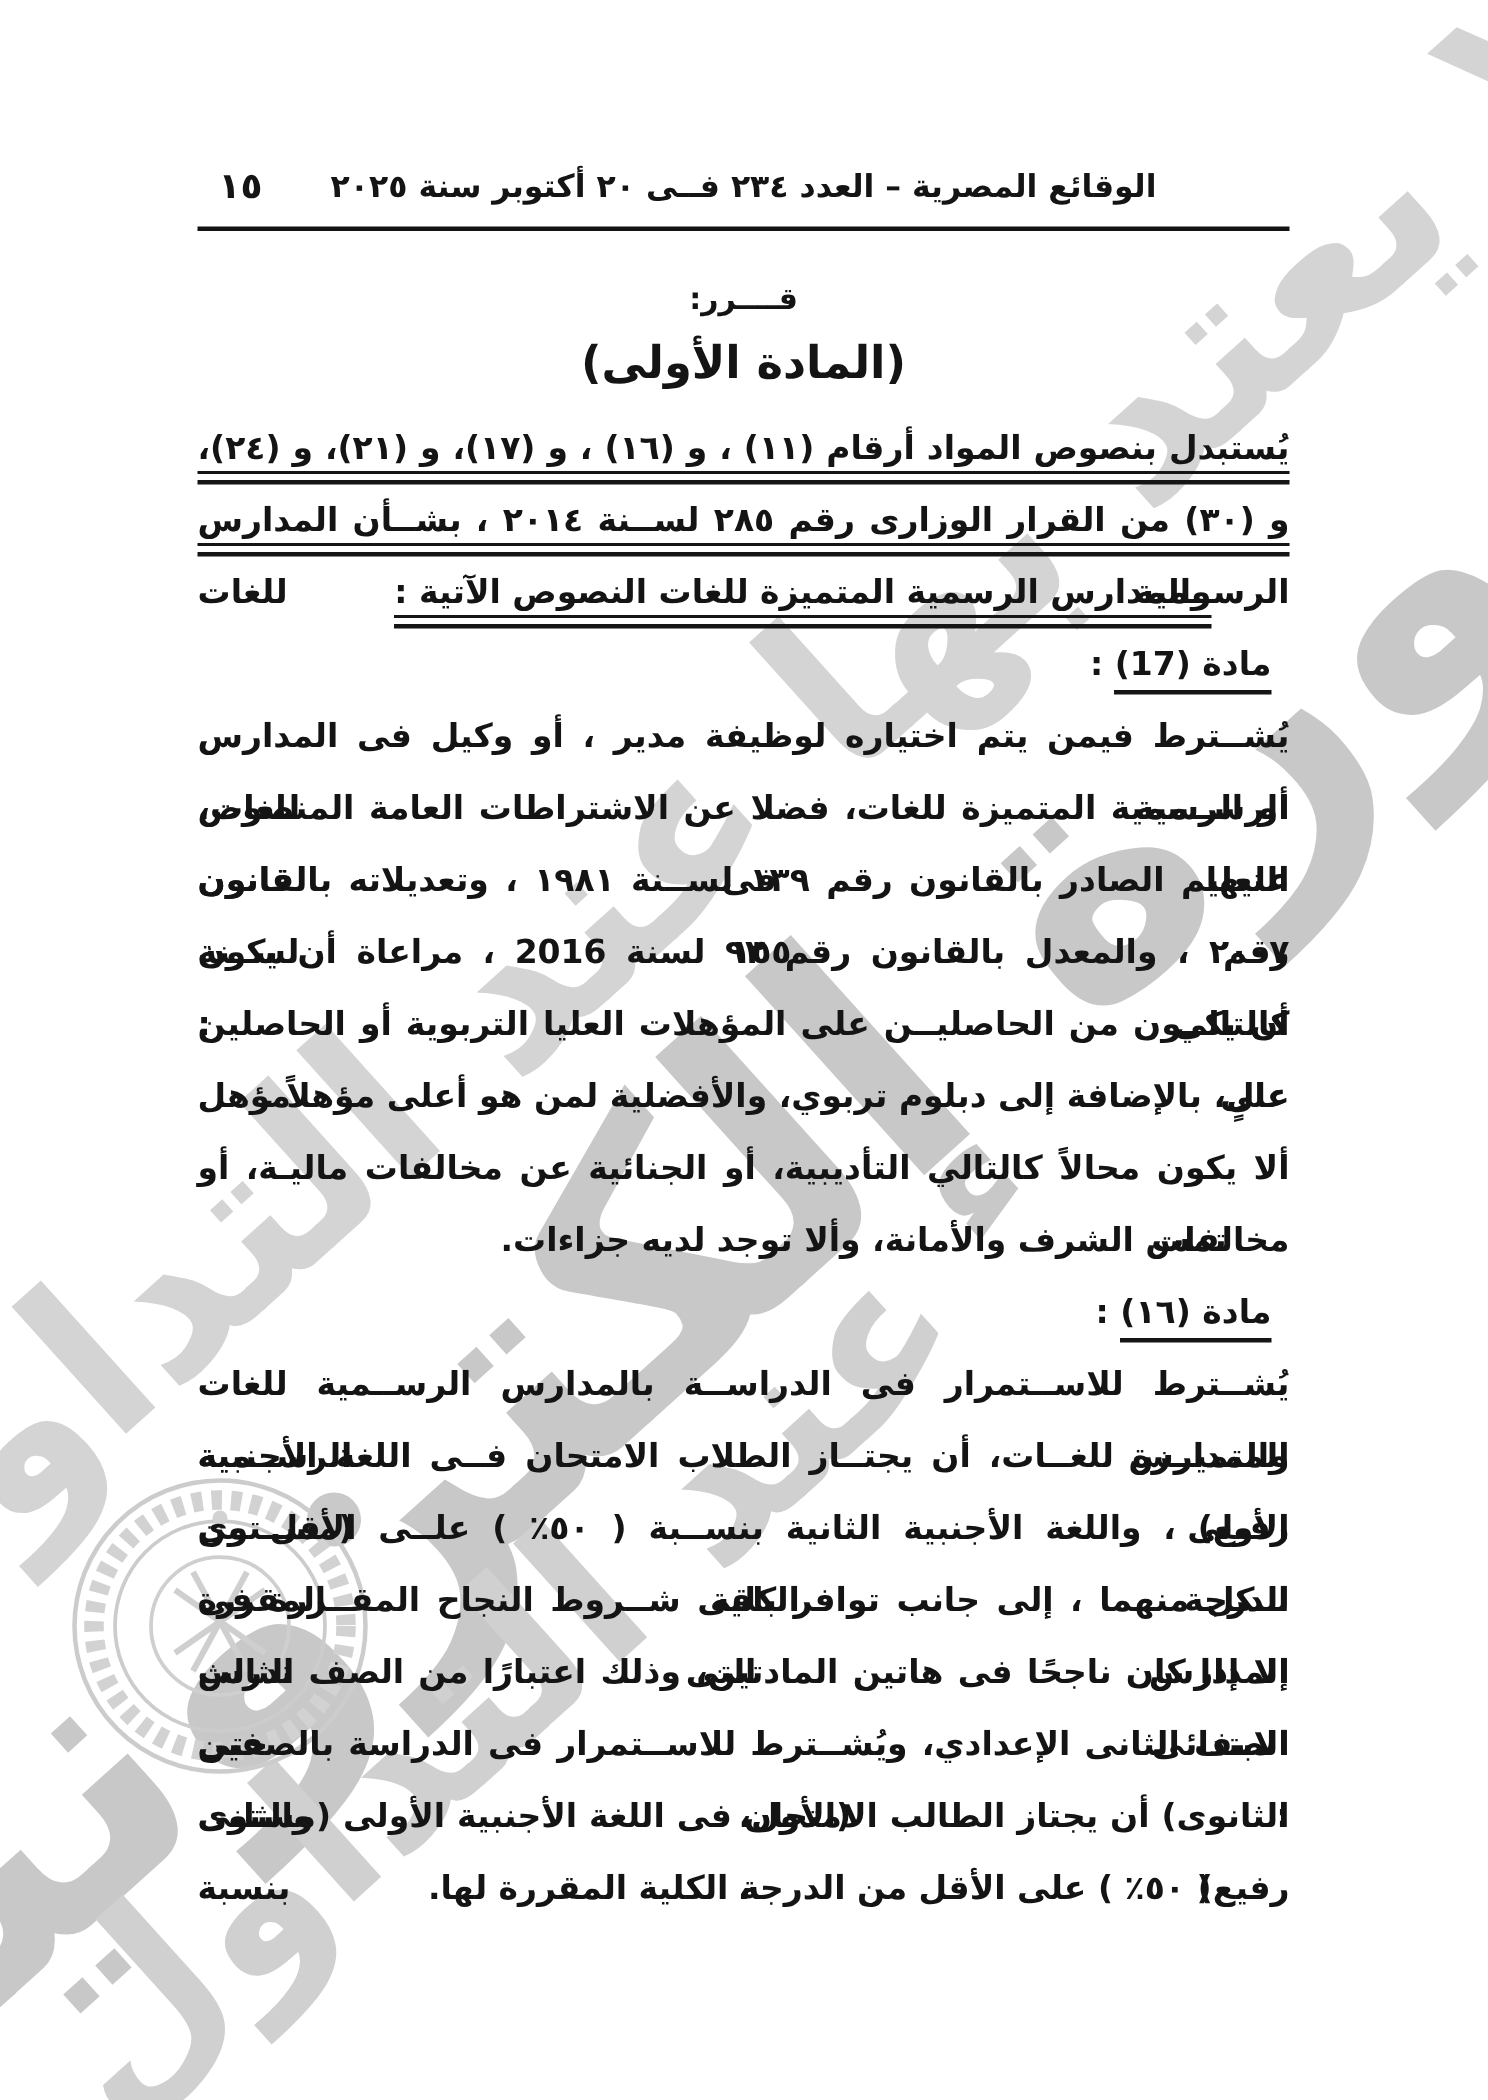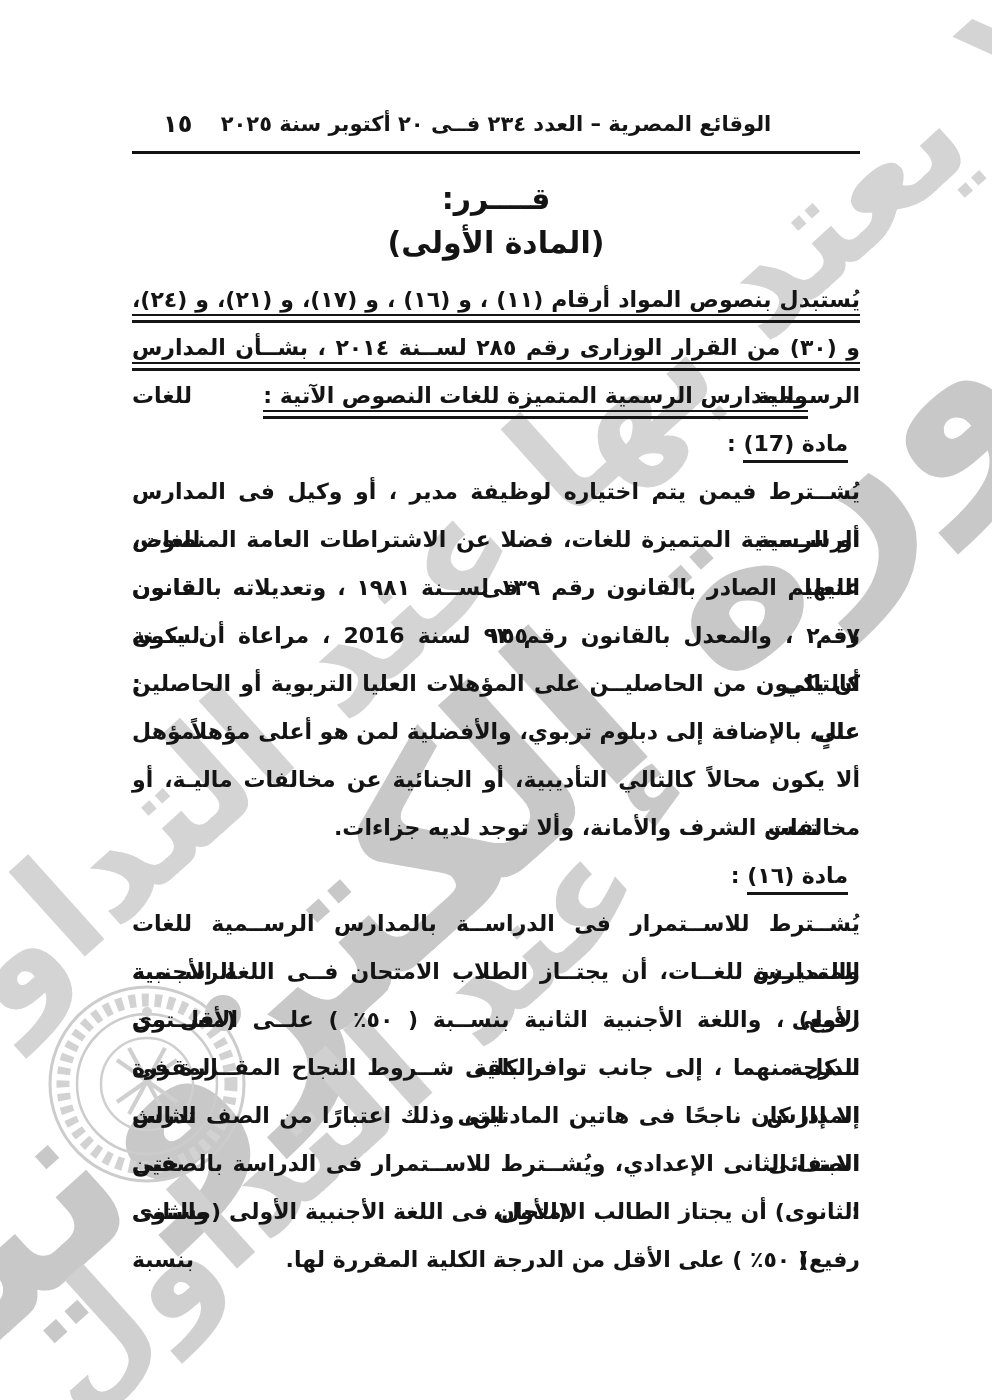--- a/index.html
+++ b/index.html
@@ -43,26 +43,26 @@
 
   
   .content{position:absolute;inset:0;z-index:2;}
   .column{width:728px;margin:0 132px;}
 
   .header{position:relative;margin-top:106px;height:36px;}
   .header-title{
     text-align:center;font-size:21px;font-weight:bold;line-height:36px;
   }
   .page-number{
-    position:absolute;left:31px;top:0;font-size:24px;font-weight:bold;line-height:36px;
+    position:absolute;left:14px;top:0;font-size:24px;font-weight:bold;line-height:36px;
   }
   .header-rule{height:3px;background:#121212;margin-top:9px;}
 
   .decree-label{
-    text-align:center;font-size:30px;font-weight:bold;
+    text-align:center;font-size:20px;font-weight:bold;
     margin-top:24px;line-height:42px;
   }
   .article-one{
     text-align:center;font-size:30px;font-weight:bold;
     margin-top:2px;line-height:42px;
   }
 
   .doc-body{margin-top:12px;}
   .line{
     position:relative;

